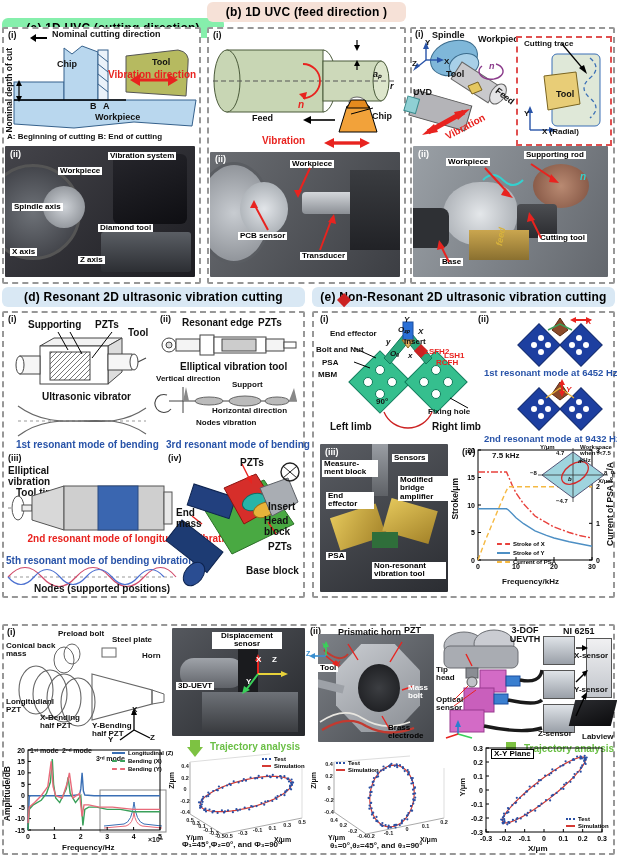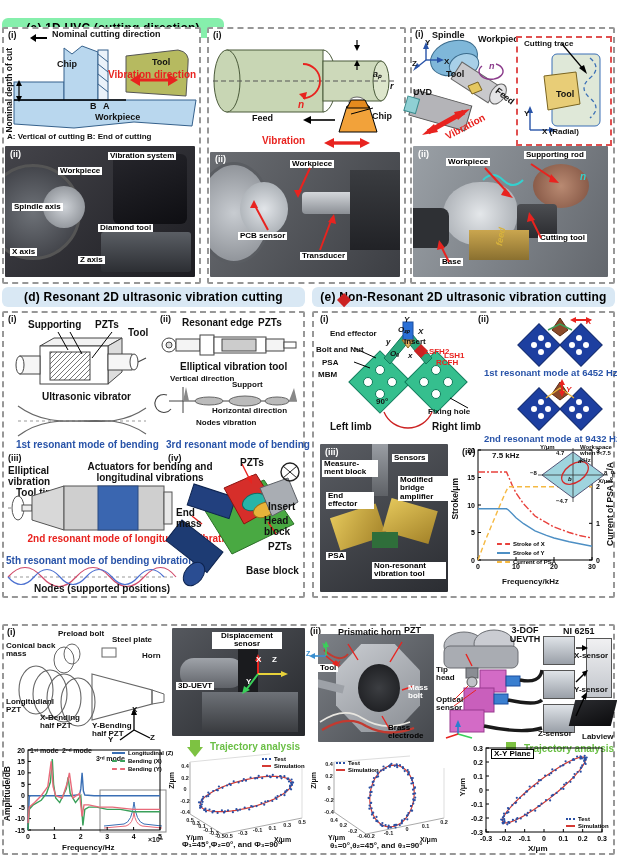--- a/index.html
+++ b/index.html
@@ -58,36 +58,37 @@
     <line x1="5" y1="42" x2="5" y2="56" stroke="#000" stroke-width="1.2"></line>
     <path d="M2,44 L5,38 L8,44 Z" fill="#000"></path>
       <path d="M2,54 L5,60 L8,54 Z" fill="#000"></path>
   </svg>
   <span class="t" style="left:57px;top:60px">Chip</span>
   <span class="t" style="left:152px;top:58px">Tool</span>
   <span class="t red s10" style="left:108px;top:70px">Vibration direction</span>
   <span class="t" style="left:90px;top:102px">B</span>
   <span class="t" style="left:103px;top:102px">A</span>
   <span class="t" style="left:95px;top:113px">Workpiece</span>
-  <span class="t s8" style="left:7px;top:133px">A: Vertical of cutting  B: End of cutting</span>
+  <span class="t s8" style="left:7px;top:133px">A: Beginning of cutting  B: End of cutting</span>
 
   <div class="photo" style="left:5px;top:146px;width:190px;height:131px;background:linear-gradient(135deg,#44444a,#1d1d22)">
     <div class="dec" style="left:-20px;top:18px;width:90px;height:90px;border-radius:50%;background:radial-gradient(circle,#6e7278,#33343a);border:3px solid #555"></div>
     <div class="dec" style="left:38px;top:40px;width:42px;height:42px;border-radius:50%;background:radial-gradient(circle,#cfd3d8,#7d8187)"></div>
     <div class="dec" style="left:108px;top:8px;width:74px;height:70px;background:linear-gradient(160deg,#26262c,#0e0e12);border-radius:6px"></div>
     <div class="dec" style="left:96px;top:86px;width:90px;height:40px;background:linear-gradient(180deg,#5a5e64,#2c2e33);border-radius:3px"></div>
   </div>
   <span class="t white" style="left:10px;top:150px">(ii)</span>
   <span class="t chip s8" style="left:108px;top:152px">Vibration system</span>
   <span class="t chip s8" style="left:58px;top:167px">Workpiece</span>
   <span class="t chip s8" style="left:12px;top:203px">Spindle axis</span>
   <span class="t chip s8" style="left:98px;top:224px">Diamond tool</span>
   <span class="t chip s8" style="left:10px;top:248px">X axis</span>
   <span class="t chip s8" style="left:78px;top:256px">Z axis</span>
 
+  <div class="hdr" style="left:207px;top:2px;width:199px;background:#f6e1d7">(b) 1D UVC (feed direction )</div>
   <div class="box" style="left:207px;top:27px;width:195px;height:253px"></div>
   <span class="t" style="left:213px;top:31px">(i)</span>
 
   <svg id="svg-b-i" style="left:211px;top:36px" width="188" height="104">
     <rect x="16" y="14" width="96" height="62" fill="#c8d6b4" stroke="#4a5a3a"></rect>
     <ellipse cx="16" cy="45" rx="13" ry="31" fill="#c8d6b4" stroke="#4a5a3a"></ellipse>
     <path d="M112,14 A13,31 0 0 1 112,76" fill="none" stroke="#4a5a3a"></path>
     <rect x="112" y="25" width="58" height="40" fill="#cdd9ba" stroke="#4a5a3a"></rect>
     <ellipse cx="170" cy="45" rx="8" ry="20" fill="#dde6cc" stroke="#4a5a3a"></ellipse>
     <line x1="2" y1="45" x2="186" y2="45" stroke="#555" stroke-dasharray="5 3"></line>
@@ -253,40 +254,39 @@
       <circle cx="9" cy="15" r="3" fill="#ddd" stroke="#444"></circle>
     <rect x="16" y="9" width="24" height="12" fill="#f4f4f4" stroke="#444"></rect>
     <rect x="40" y="5" width="14" height="20" fill="#fff" stroke="#444"></rect>
     <rect x="54" y="7" width="52" height="16" fill="#fff" stroke="#444"></rect>
     <rect x="62" y="9" width="34" height="12" fill="#ccc" stroke="#444"></rect>
     <rect x="106" y="9" width="18" height="12" fill="#f4f4f4" stroke="#444"></rect>
     <rect x="124" y="12" width="12" height="6" fill="#fff" stroke="#444"></rect>
     <line x1="250" y1="0" x2="230" y2="10" stroke="#000"></line>
   </svg>
   <span class="t s10" style="left:180px;top:362px">Elliptical vibration tool</span>
-  <span class="t s8" style="left:170px;top:375px">Vertical direction</span>
+  <span class="t s8" style="left:156px;top:375px">Vertical direction</span>
   <span class="t s8" style="left:232px;top:381px">Support</span>
   <svg style="left:163px;top:385px" width="136" height="30">
     <line x1="20" y1="2" x2="20" y2="28" stroke="#444"></line>
     <line x1="6" y1="16" x2="134" y2="16" stroke="#444"></line>
     <polygon points="20,16 23,2 26,16" fill="#888"></polygon>
     <ellipse cx="46" cy="16" rx="14" ry="4" fill="#bbb" stroke="#666"></ellipse>
     <ellipse cx="82" cy="16" rx="16" ry="5" fill="#bbb" stroke="#666"></ellipse>
     <ellipse cx="114" cy="16" rx="12" ry="4" fill="#bbb" stroke="#666"></ellipse>
     <polygon points="126,16 131,3 134,16" fill="#888"></polygon>
     <path d="M8,24 A9,9 0 1 1 4,10" fill="none" stroke="#444" stroke-width="1.1"></path>
   </svg>
   <span class="t s8" style="left:212px;top:407px">Horizontal direction</span>
   <span class="t s8" style="left:196px;top:419px">Nodes vibration</span>
   <span class="t blue s10" style="left:166px;top:440px">3rd resonant mode of bending</span>
 
   <span class="t" style="left:8px;top:454px">(iii)</span>
   <span class="t s10 wrap" style="left:8px;top:466px;width:58px">Elliptical vibration</span>
   <span class="t s10" style="left:16px;top:488px">Tool tip</span>
-  <span class="t s10 wrap" style="left:70px;top:462px;width:160px;text-align:center">Actuators for bending and longitudinal vibrations</span>
   <svg style="left:6px;top:484px" width="168" height="48">
     <line x1="2" y1="24" x2="166" y2="24" stroke="#888" stroke-dasharray="3 3"></line>
     <ellipse cx="12" cy="24" rx="6" ry="12" fill="#fff" stroke="#555"></ellipse>
     <rect x="16" y="21" width="10" height="6" fill="#eee" stroke="#555"></rect>
     <polygon points="26,12 58,2 58,46 26,36" fill="#d8d8d8" stroke="#555"></polygon>
     <rect x="58" y="2" width="100" height="44" fill="#cfcfcf" stroke="#555"></rect>
     <rect x="92" y="2" width="40" height="44" fill="#3a66b0" stroke="#2a4a80"></rect>
     <rect x="158" y="8" width="8" height="32" fill="#e8e8e8" stroke="#555"></rect>
   </svg>
   <span class="t red s10 wrap" style="left:22px;top:534px;width:220px;text-align:center">2nd resonant mode of longitudinal vibration</span>

